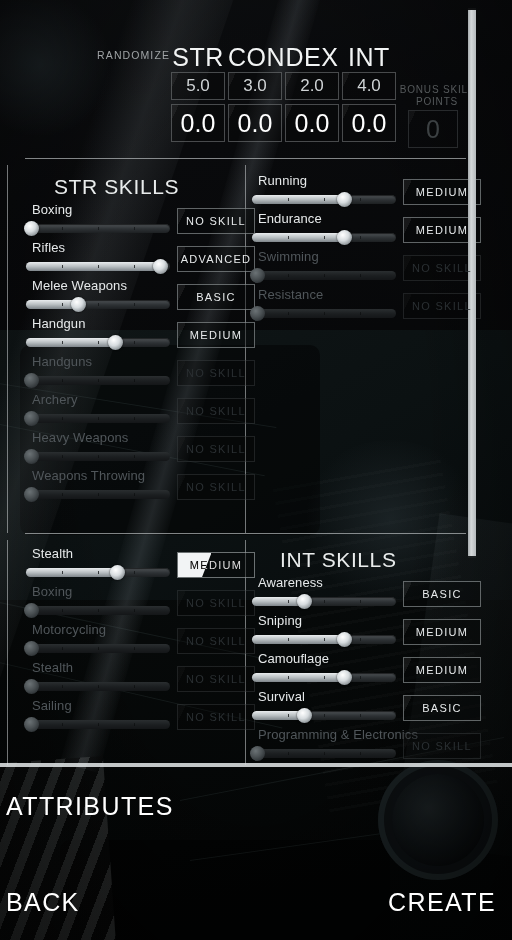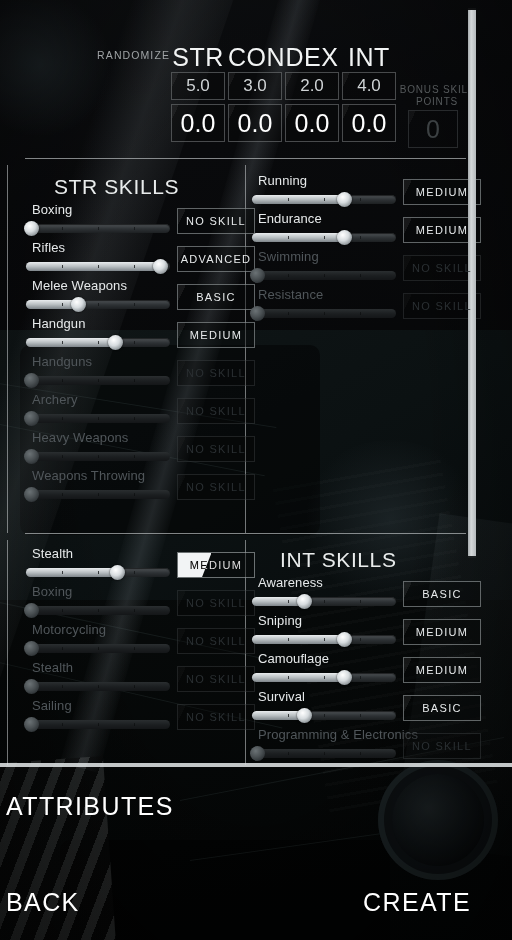--- a/index.html
+++ b/index.html
@@ -205,21 +205,21 @@
     cursor:grab;
   }
 
   
   .act{
     position:absolute; font-size:25px; letter-spacing:1.4px; color:#ffffff;
     cursor:pointer; white-space:nowrap;
   }
   #act-randomize{ left:6px; top:792px; }
   #act-back{     left:6px; top:888px; }
-  #act-create{   right:41px; top:888px; }
+  #act-create{   right:16px; top:888px; }
 
   .clip-mask{
     position:absolute; left:0; top:763px; width:512px; height:4px;
     background:rgba(222,226,228,.88);
   }
   .vignette{
     position:absolute; inset:0; pointer-events:none;
     background:radial-gradient(ellipse at 50% 45%,rgba(0,0,0,0) 45%,rgba(0,0,0,.45) 100%);
   }
 </style>

